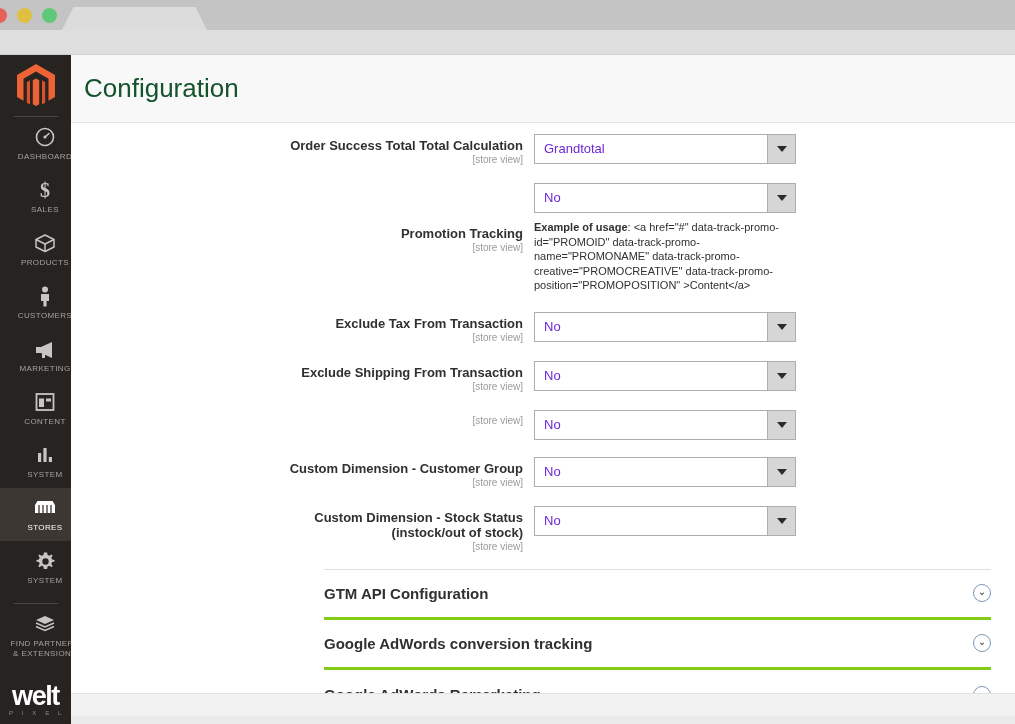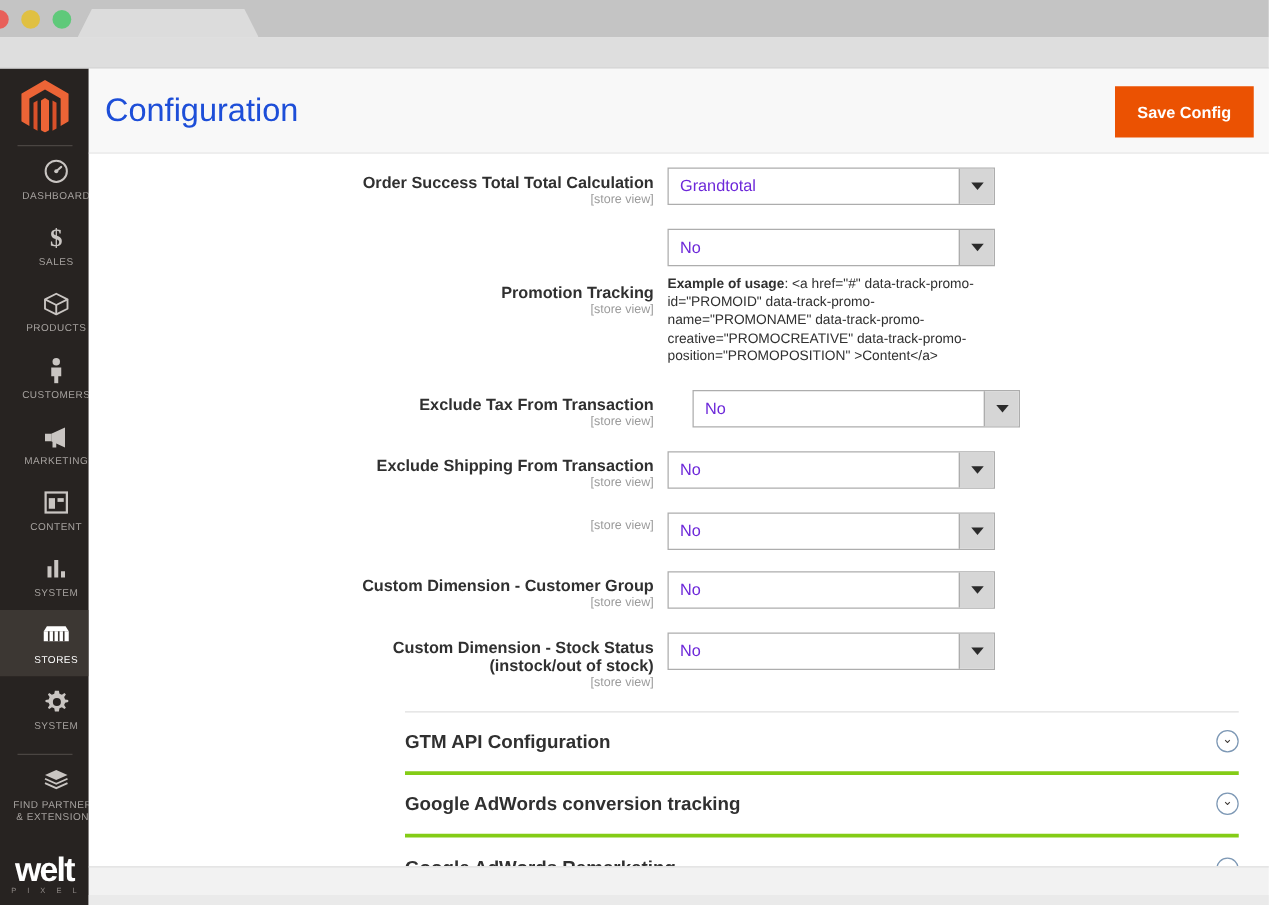--- a/index.html
+++ b/index.html
@@ -64,21 +64,21 @@
     font-family:"Liberation Sans", sans-serif;
   }
 
   
   #page-header {
     position:absolute; left:71px; top:0; width:944px; height:68px;
     background:#f8f8f8; border-bottom:1px solid #e3e3e3;
     display:flex; align-items:center;
   }
   #page-title {
-    margin-left:13px; font-size:26px; font-weight:normal; color:#1d4ed8;
+    margin-left:13px; font-size:26px; font-weight:normal; color:#14532d;
     font-family:"Liberation Sans", sans-serif;
   }
   #save-config-button {
     position:absolute; right:12px; top:14px;
     background:#eb5202; color:#ffffff; border:none;
     font-size:13px; font-weight:bold; padding:0 18px; height:41px;
     cursor:pointer; font-family:"Liberation Sans", sans-serif;
   }
 
   
@@ -295,21 +295,20 @@
     </div>
 
     <div id="welt-logo">
       <div id="welt-word">welt</div>
       <div id="welt-sub">P I X E L</div>
     </div>
   </nav>
 
   <header id="page-header">
     <h1 id="page-title">Configuration</h1>
-    <button id="save-config-button">Save Config</button>
   </header>
 
   <main id="content">
 
     <div class="field-row" style="margin-top:8px;">
       <div class="field-label-col">
         <div class="field-label">Order Success Total Total Calculation</div>
         <div class="field-scope">[store view]</div>
       </div>
       <div class="field-control-col">
@@ -331,21 +330,21 @@
         <div class="magento-select">
           <span class="sel-value">No</span>
           <span class="sel-arrow-box">
               <span class="sel-arrow-tri"></span>
             </span>
         </div>
         <div class="field-note"><b>Example of usage</b><span>: &lt;a href="#" data-track-promo-id="PROMOID" data-track-promo-name="PROMONAME" data-track-promo-creative="PROMOCREATIVE" data-track-promo-position="PROMOPOSITION" &gt;Content&lt;/a&gt;</span></div>
       </div>
     </div>
 
-    <div class="field-row" style="margin-top:16px;gap:20px;">
+    <div class="field-row" style="margin-top:16px;">
       <div class="field-label-col">
         <div class="field-label">Exclude Tax From Transaction</div>
         <div class="field-scope">[store view]</div>
       </div>
       <div class="field-control-col">
         <div class="magento-select">
           <span class="sel-value">No</span>
           <span class="sel-arrow-box">
               <span class="sel-arrow-tri"></span>
             </span>

